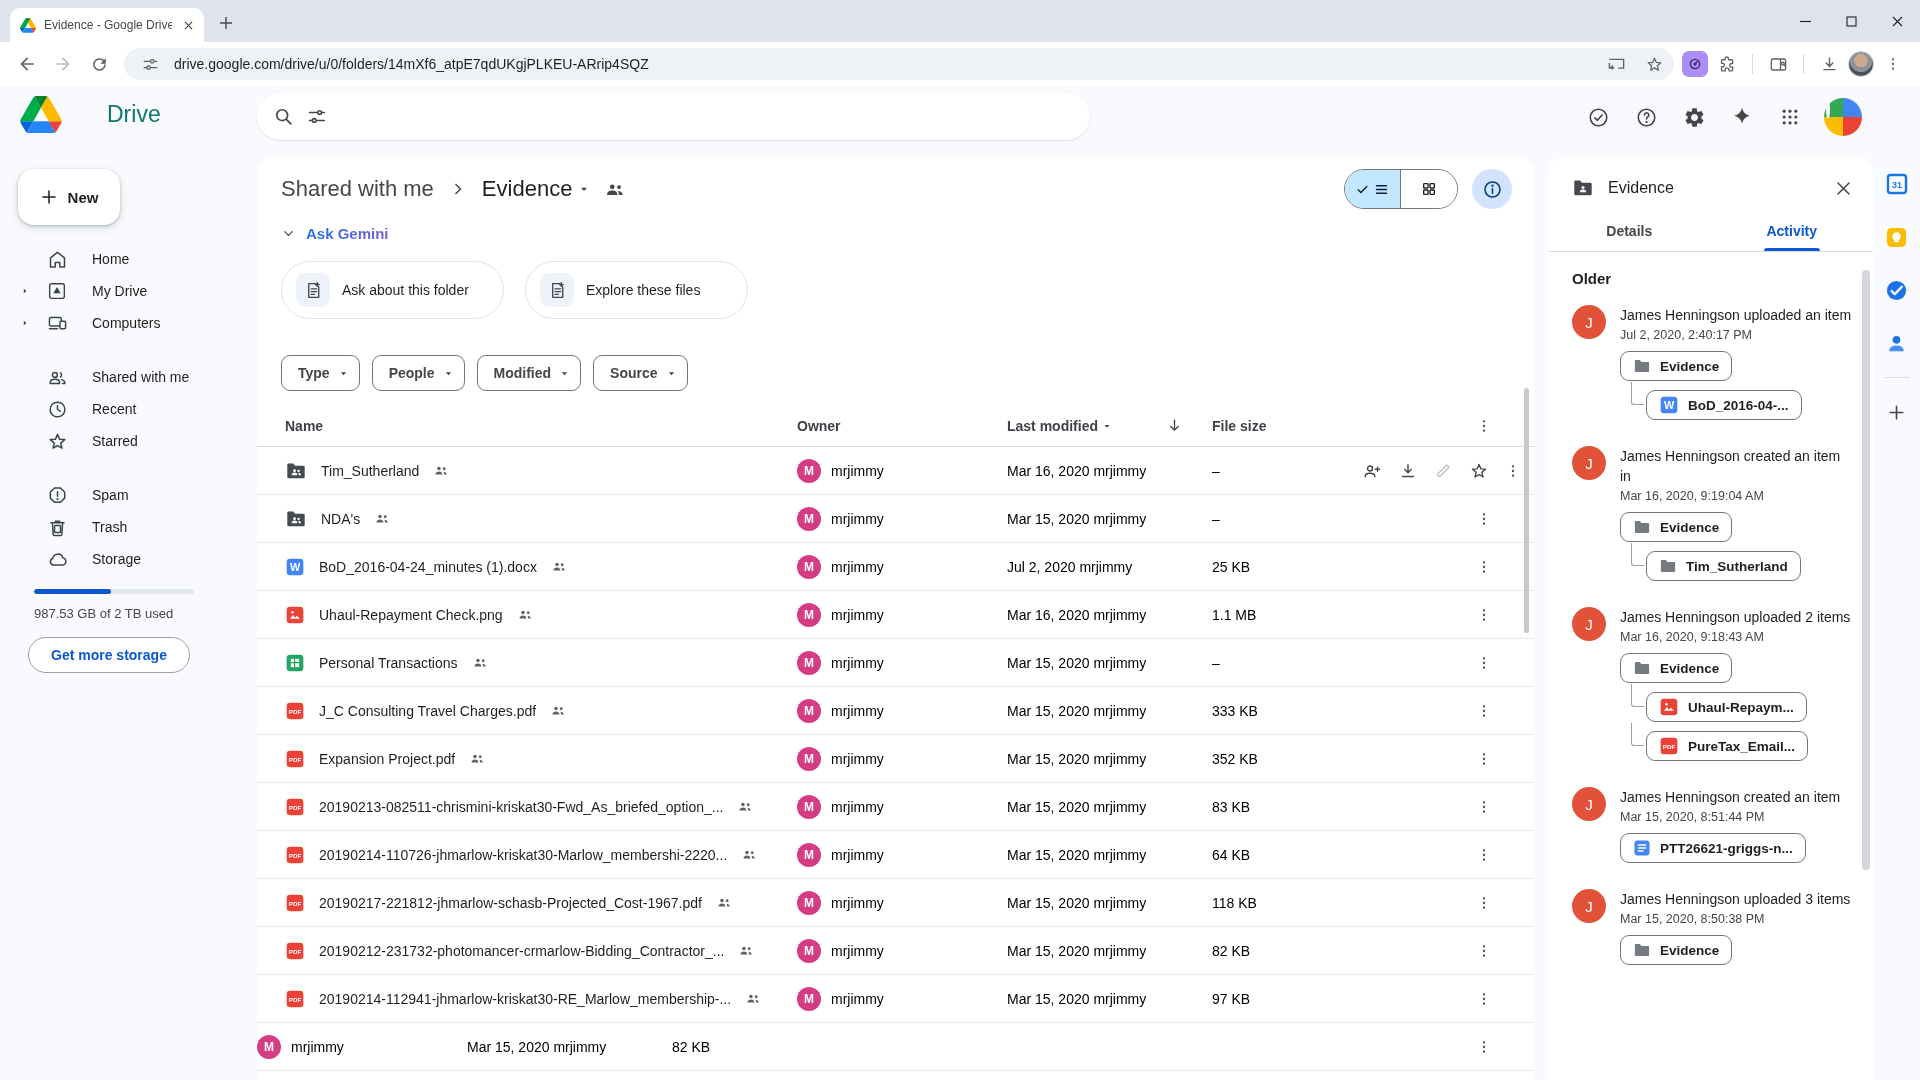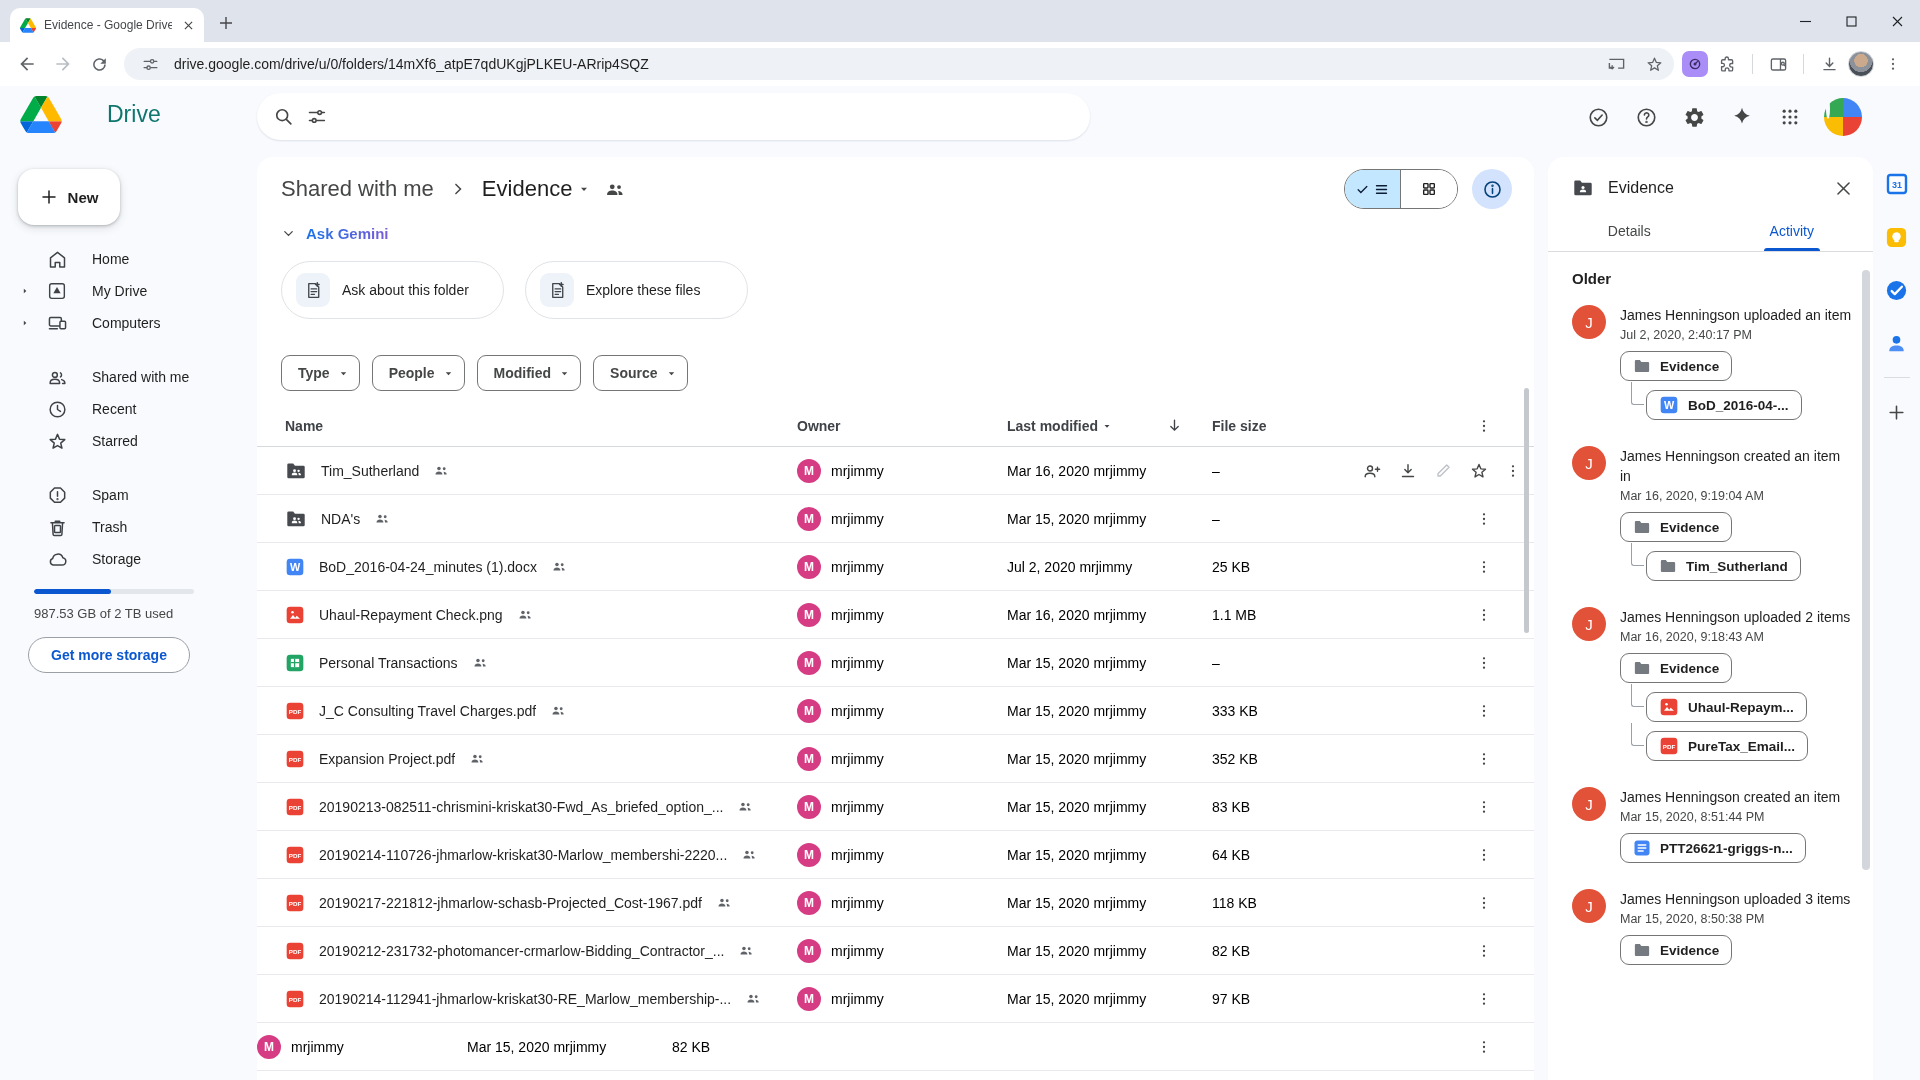--- a/index.html
+++ b/index.html
@@ -111,21 +111,21 @@
   .kebab { color:#444746; display:flex; }
   .act-ic { display:flex; color:#444746; }
   .act-ic.dim { color:#bdc1c6; }
   .list-scrollbar { position:absolute; right:5px; top:231px; width:5px; height:245px; background:#c5c8cc; border-radius:3px; }
 
   
   .ap-header { display:flex; align-items:center; gap:14px; padding:20px 20px 14px 24px; }
   .ap-title { font-size:16px; color:#1f1f1f; flex:1; }
   .ap-close { color:#444746; display:flex; }
   .ap-tabs { display:flex; border-bottom:1px solid #dadce0; }
-  .ap-tab { flex:1; text-align:center; font-size:14px; font-weight:normal; color:#444746; padding:10px 0 12px; position:relative; }
+  .ap-tab { flex:1; text-align:center; font-size:14px; font-weight:bold; color:#444746; padding:10px 0 12px; position:relative; }
   .ap-tab.active { color:#0b57d0; }
   .ap-tab.active::after { content:""; position:absolute; left:50%; transform:translateX(-50%); bottom:0;
     width:56px; height:3px; border-radius:3px 3px 0 0; background:#0b57d0; }
   .ap-body { padding:18px 20px 0 24px; }
   .ap-older { font-size:15px; font-weight:bold; color:#1f1f1f; margin-bottom:18px; }
   .ap-entry { display:flex; margin-bottom:26px; }
   .ap-avatar { width:34px; height:34px; border-radius:50%; background:#e15238; color:#fff; font-size:15px;
     display:flex; align-items:center; justify-content:center; flex:0 0 auto; }
   .ap-entry-body { margin-left:14px; width:236px; }
   .ap-action { font-size:14px; color:#1f1f1f; line-height:20px; }

